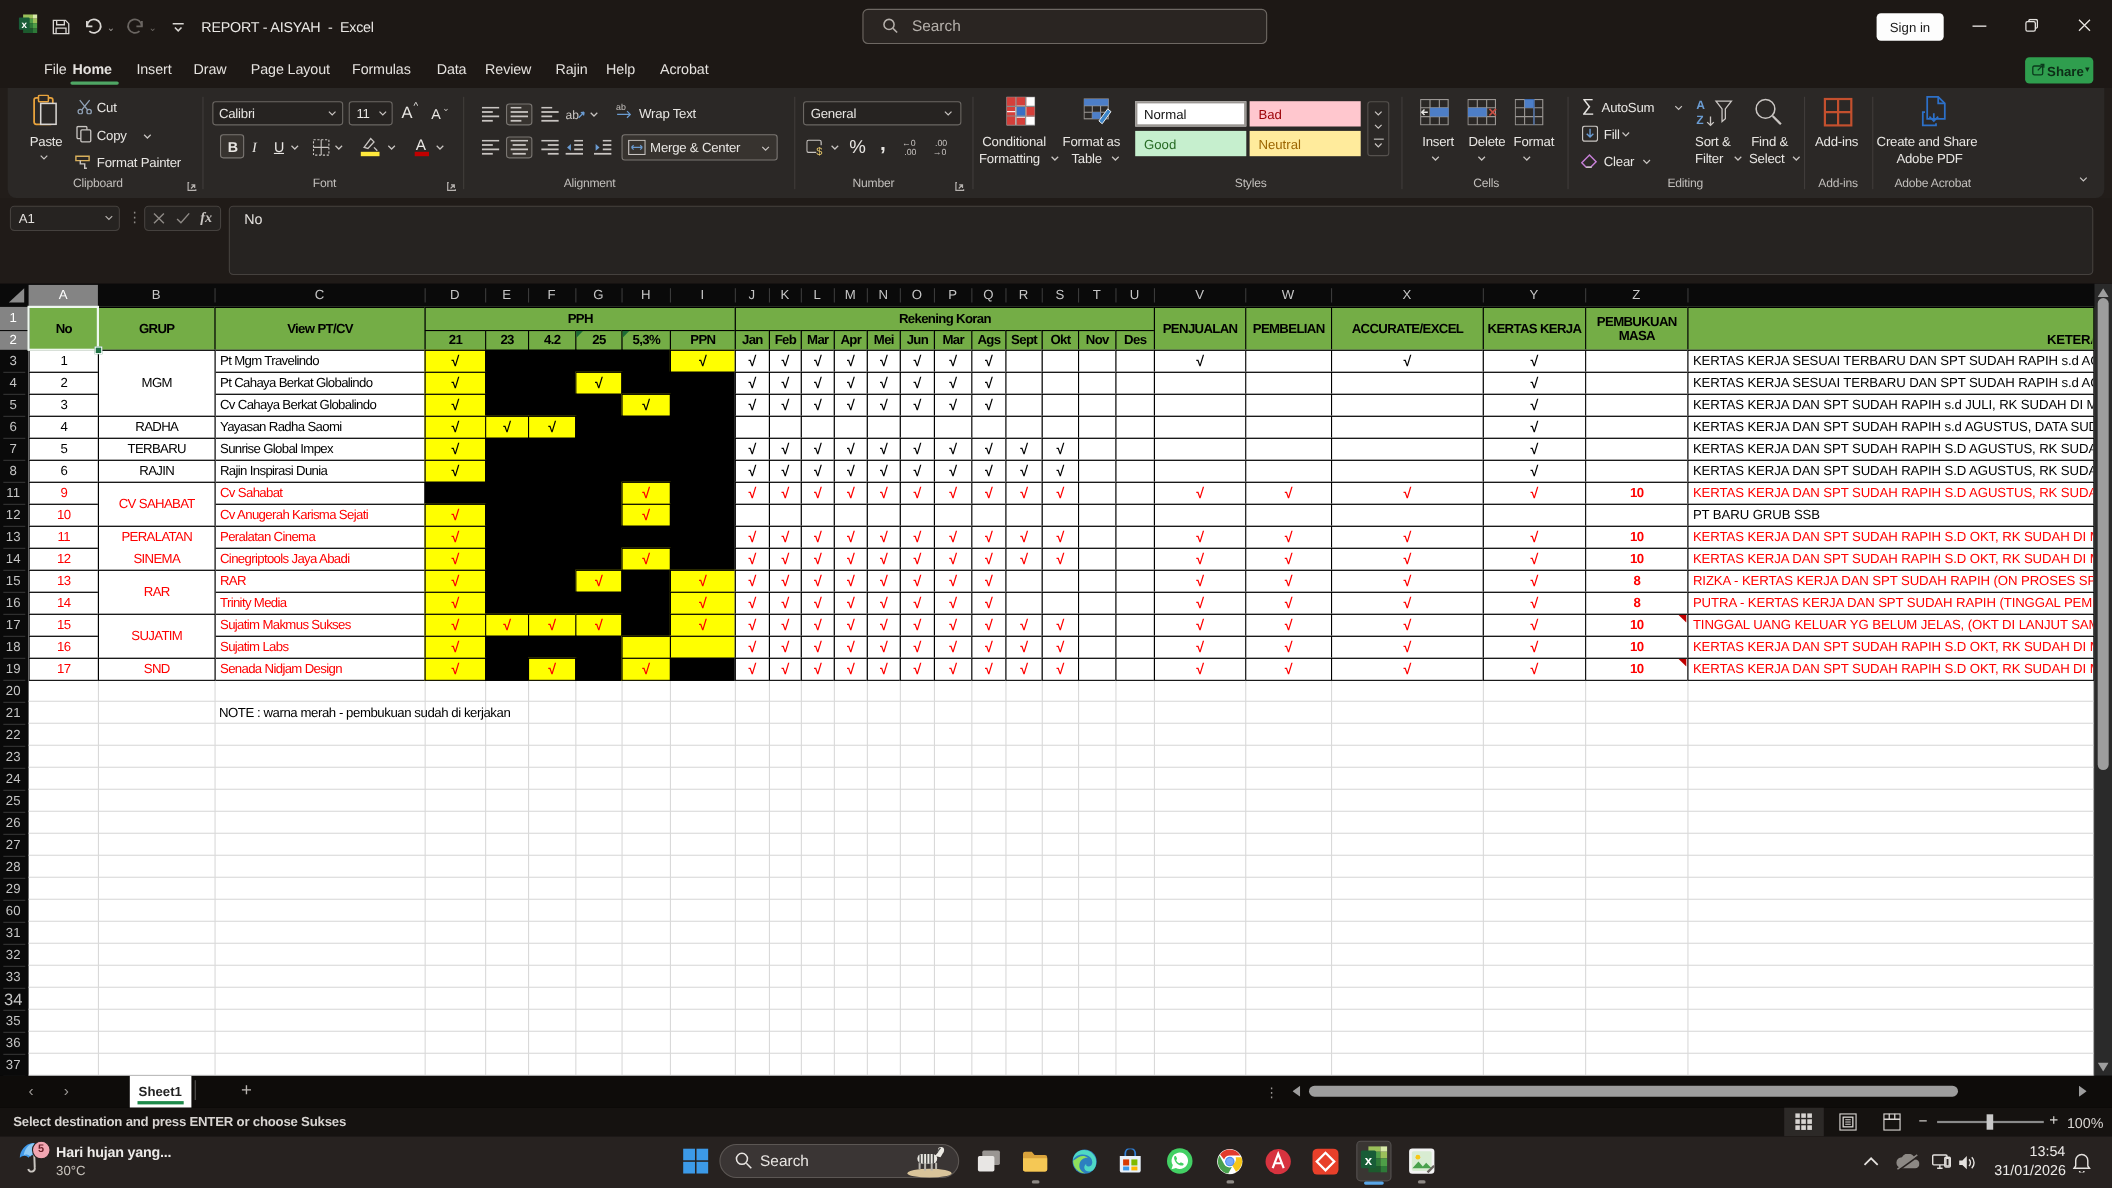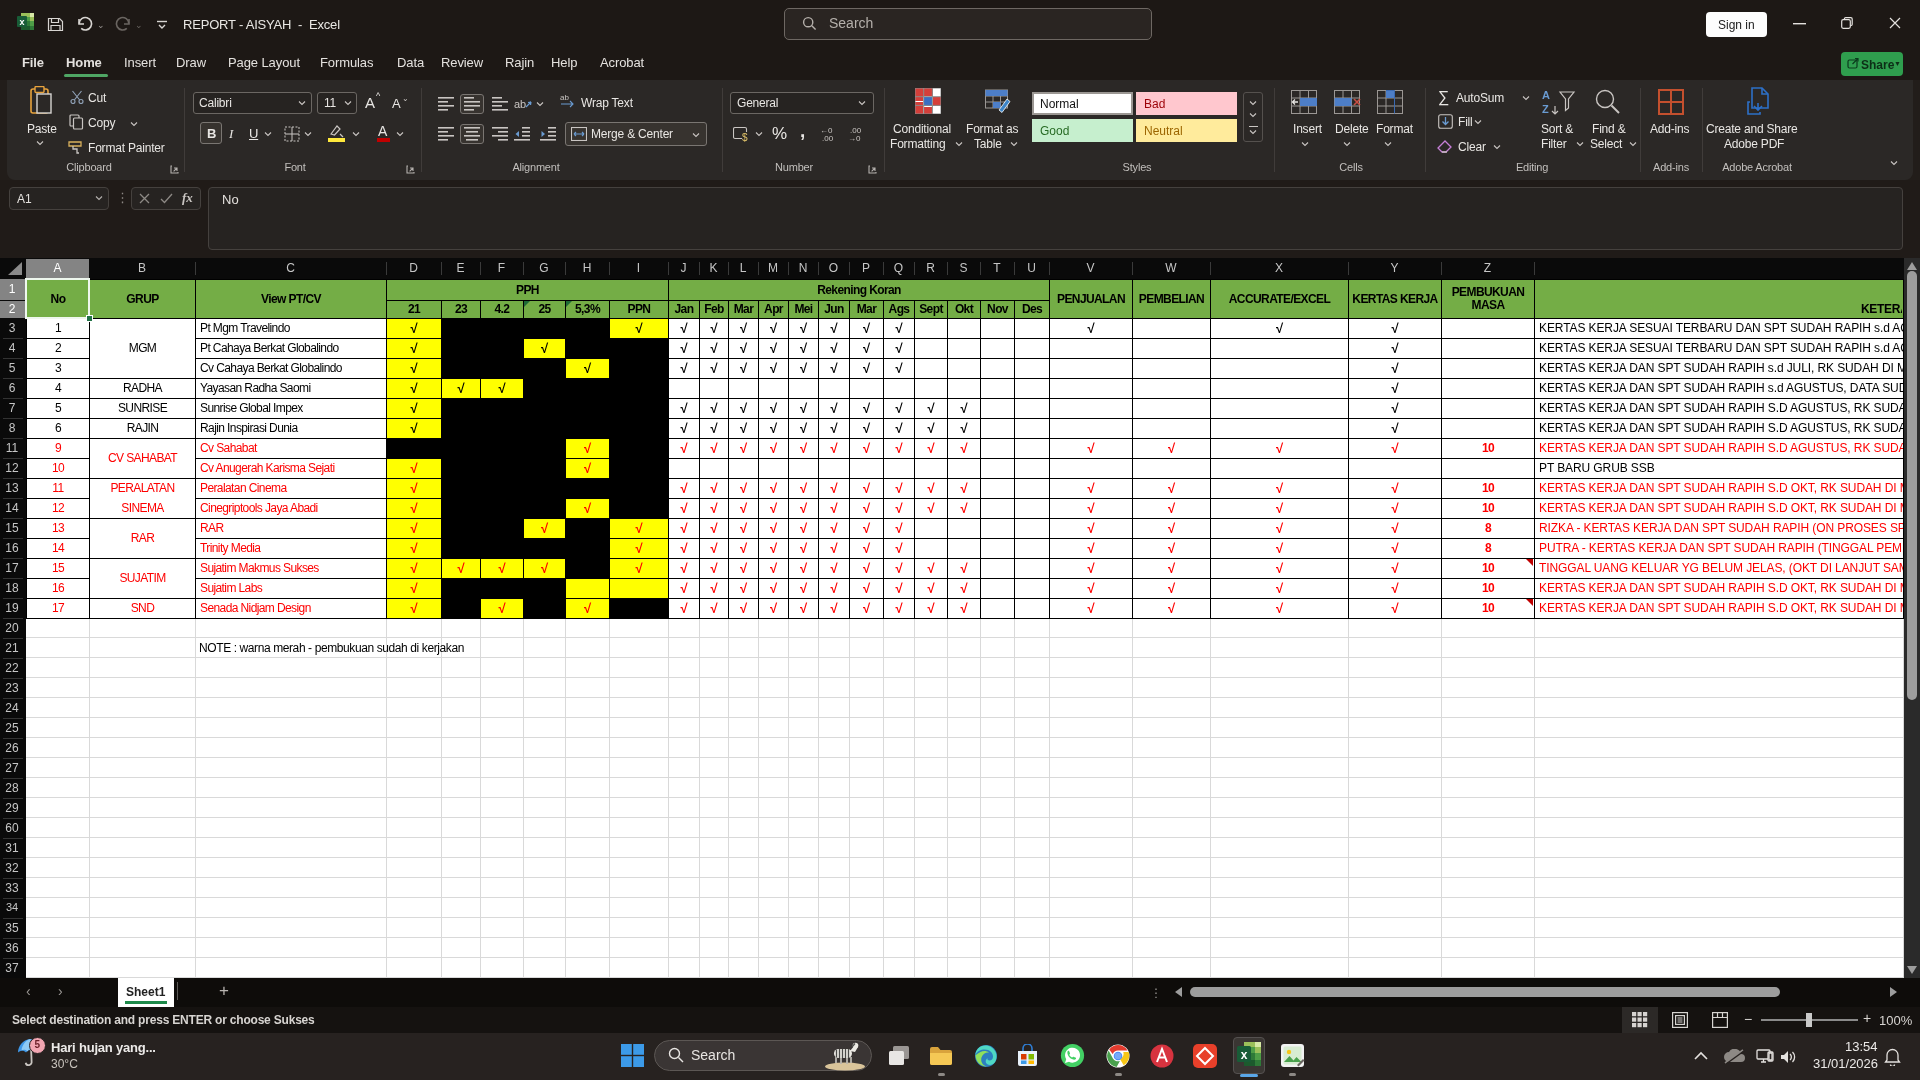--- a/index.html
+++ b/index.html
@@ -60,21 +60,21 @@
 <svg class="ab" style="left:1793px;top:23px" width="13" height="2" viewBox="0 0 13 2">
     <rect width="13" height="1.4" fill="#e4e1de"></rect>
   </svg>
 <svg class="ab" style="left:1841px;top:17px" width="12" height="12" viewBox="0 0 12 12" fill="none" stroke="#e4e1de" stroke-width="1.2">
 <rect x="0.7" y="2.7" width="8.6" height="8.6" rx="1.5"></rect>
     <path d="M3.4 2.7 v-1 a1.2 1.2 0 0 1 1.2 -1 h5.2 a1.4 1.4 0 0 1 1.4 1.4 v5.2 a1.2 1.2 0 0 1 -1 1.2 h-1"></path>
   </svg>
 <svg class="ab" style="left:1889px;top:17px" width="12" height="12" viewBox="0 0 12 12" stroke="#e4e1de" stroke-width="1.2">
 <path d="M1 1 L11 11 M11 1 L1 11"></path>
   </svg>
-<div class="ab tab" style="left:22px;top:55px;font-weight:bold">File</div>
+<div class="ab tab" style="left:40px;top:55px;font-weight:normal">File</div>
 <div class="ab tab" style="left:66px;top:55px;font-weight:bold">Home</div>
 <div class="ab tab" style="left:124px;top:55px;font-weight:normal">Insert</div>
 <div class="ab tab" style="left:176px;top:55px;font-weight:normal">Draw</div>
 <div class="ab tab" style="left:228px;top:55px;font-weight:normal">Page Layout</div>
 <div class="ab tab" style="left:320px;top:55px;font-weight:normal">Formulas</div>
 <div class="ab tab" style="left:397px;top:55px;font-weight:normal">Data</div>
 <div class="ab tab" style="left:441px;top:55px;font-weight:normal">Review</div>
 <div class="ab tab" style="left:505px;top:55px;font-weight:normal">Rajin</div>
 <div class="ab tab" style="left:551px;top:55px;font-weight:normal">Help</div>
 <div class="ab tab" style="left:600px;top:55px;font-weight:normal">Acrobat</div>
@@ -541,21 +541,21 @@
 <div class="ab" style="left:0;top:801px;width:24px;text-align:center;font-size:12px;color:#c6c6c6">29</div>
 <div class="ab" style="left:3px;top:818px;width:20px;height:1px;background:#333"></div>
 <div class="ab" style="left:0;top:821px;width:24px;text-align:center;font-size:12px;color:#c6c6c6">60</div>
 <div class="ab" style="left:3px;top:838px;width:20px;height:1px;background:#333"></div>
 <div class="ab" style="left:0;top:841px;width:24px;text-align:center;font-size:12px;color:#c6c6c6">31</div>
 <div class="ab" style="left:3px;top:858px;width:20px;height:1px;background:#333"></div>
 <div class="ab" style="left:0;top:861px;width:24px;text-align:center;font-size:12px;color:#c6c6c6">32</div>
 <div class="ab" style="left:3px;top:878px;width:20px;height:1px;background:#333"></div>
 <div class="ab" style="left:0;top:881px;width:24px;text-align:center;font-size:12px;color:#c6c6c6">33</div>
 <div class="ab" style="left:3px;top:898px;width:20px;height:1px;background:#333"></div>
-<div class="ab" style="left:0;top:901px;width:24px;text-align:center;font-size:11px;color:#c6c6c6">34</div>
+<div class="ab" style="left:0;top:901px;width:24px;text-align:center;font-size:15px;color:#c6c6c6">34</div>
 <div class="ab" style="left:3px;top:918px;width:20px;height:1px;background:#333"></div>
 <div class="ab" style="left:0;top:921px;width:24px;text-align:center;font-size:12px;color:#c6c6c6">35</div>
 <div class="ab" style="left:3px;top:938px;width:20px;height:1px;background:#333"></div>
 <div class="ab" style="left:0;top:941px;width:24px;text-align:center;font-size:12px;color:#c6c6c6">36</div>
 <div class="ab" style="left:3px;top:958px;width:20px;height:1px;background:#333"></div>
 <div class="ab" style="left:0;top:961px;width:24px;text-align:center;font-size:12px;color:#c6c6c6">37</div>
 <div class="ab" style="left:3px;top:978px;width:20px;height:1px;background:#333"></div>
 <div class="ab" style="left:26px;top:279px;width:1877px;height:699px;background:#fff"></div>
 <div class="ab" style="left:89px;top:618px;width:1px;height:360px;background:#d9d9d9"></div>
 <div class="ab" style="left:195px;top:618px;width:1px;height:360px;background:#d9d9d9"></div>
@@ -1051,21 +1051,21 @@
 <div class="cell red chk" style="left:1049px;top:598px;width:84px;height:21px;background:#fff;">√</div>
 <div class="cell red chk" style="left:1132px;top:598px;width:79px;height:21px;background:#fff;">√</div>
 <div class="cell red chk" style="left:1210px;top:598px;width:139px;height:21px;background:#fff;">√</div>
 <div class="cell red chk" style="left:1348px;top:598px;width:94px;height:21px;background:#fff;">√</div>
 <div class="cell red bold" style="left:1441px;top:598px;width:94px;height:21px;background:#fff;">10</div>
 <div class="cell red lft" style="left:1534px;top:598px;width:370px;height:21px;background:#fff;">
     <span style="white-space:nowrap;letter-spacing:-0.1px">KERTAS KERJA DAN SPT SUDAH RAPIH S.D OKT, RK SUDAH DI MINTA</span>
   </div>
 <div class="cell " style="left:89px;top:318px;width:107px;height:61px;background:#fff;">MGM</div>
 <div class="cell " style="left:89px;top:378px;width:107px;height:21px;background:#fff;">RADHA</div>
-<div class="cell " style="left:89px;top:398px;width:107px;height:21px;background:#fff;">SUNRISE</div>
+<div class="cell " style="left:89px;top:398px;width:107px;height:21px;background:#fff;">TERBARU</div>
 <div class="cell " style="left:89px;top:418px;width:107px;height:21px;background:#fff;">RAJIN</div>
 <div class="cell red" style="left:89px;top:438px;width:107px;height:41px;background:#fff;">CV SAHABAT</div>
 <div class="cell red" style="left:89px;top:478px;width:107px;height:41px;background:#fff;line-height:1.65;text-align:center">PERALATAN<br>SINEMA</div>
 <div class="cell red" style="left:89px;top:518px;width:107px;height:41px;background:#fff;">RAR</div>
 <div class="cell red" style="left:89px;top:558px;width:107px;height:41px;background:#fff;">SUJATIM</div>
 <div class="cell red" style="left:89px;top:598px;width:107px;height:21px;background:#fff;">SND</div>
 <div class="ab" style="left:1526px;top:559px;border-top:7px solid #c00000;border-left:7px solid transparent"></div>
 <div class="ab" style="left:1526px;top:599px;border-top:7px solid #c00000;border-left:7px solid transparent"></div>
 <div class="ab" style="left:199px;top:641px;font-size:12px;letter-spacing:-0.4px;color:#000">NOTE : warna merah - pembukuan sudah di kerjakan</div>
 <div class="ab" style="left:25px;top:278px;width:65px;height:41px;border:2px solid #eef7ee"></div>

